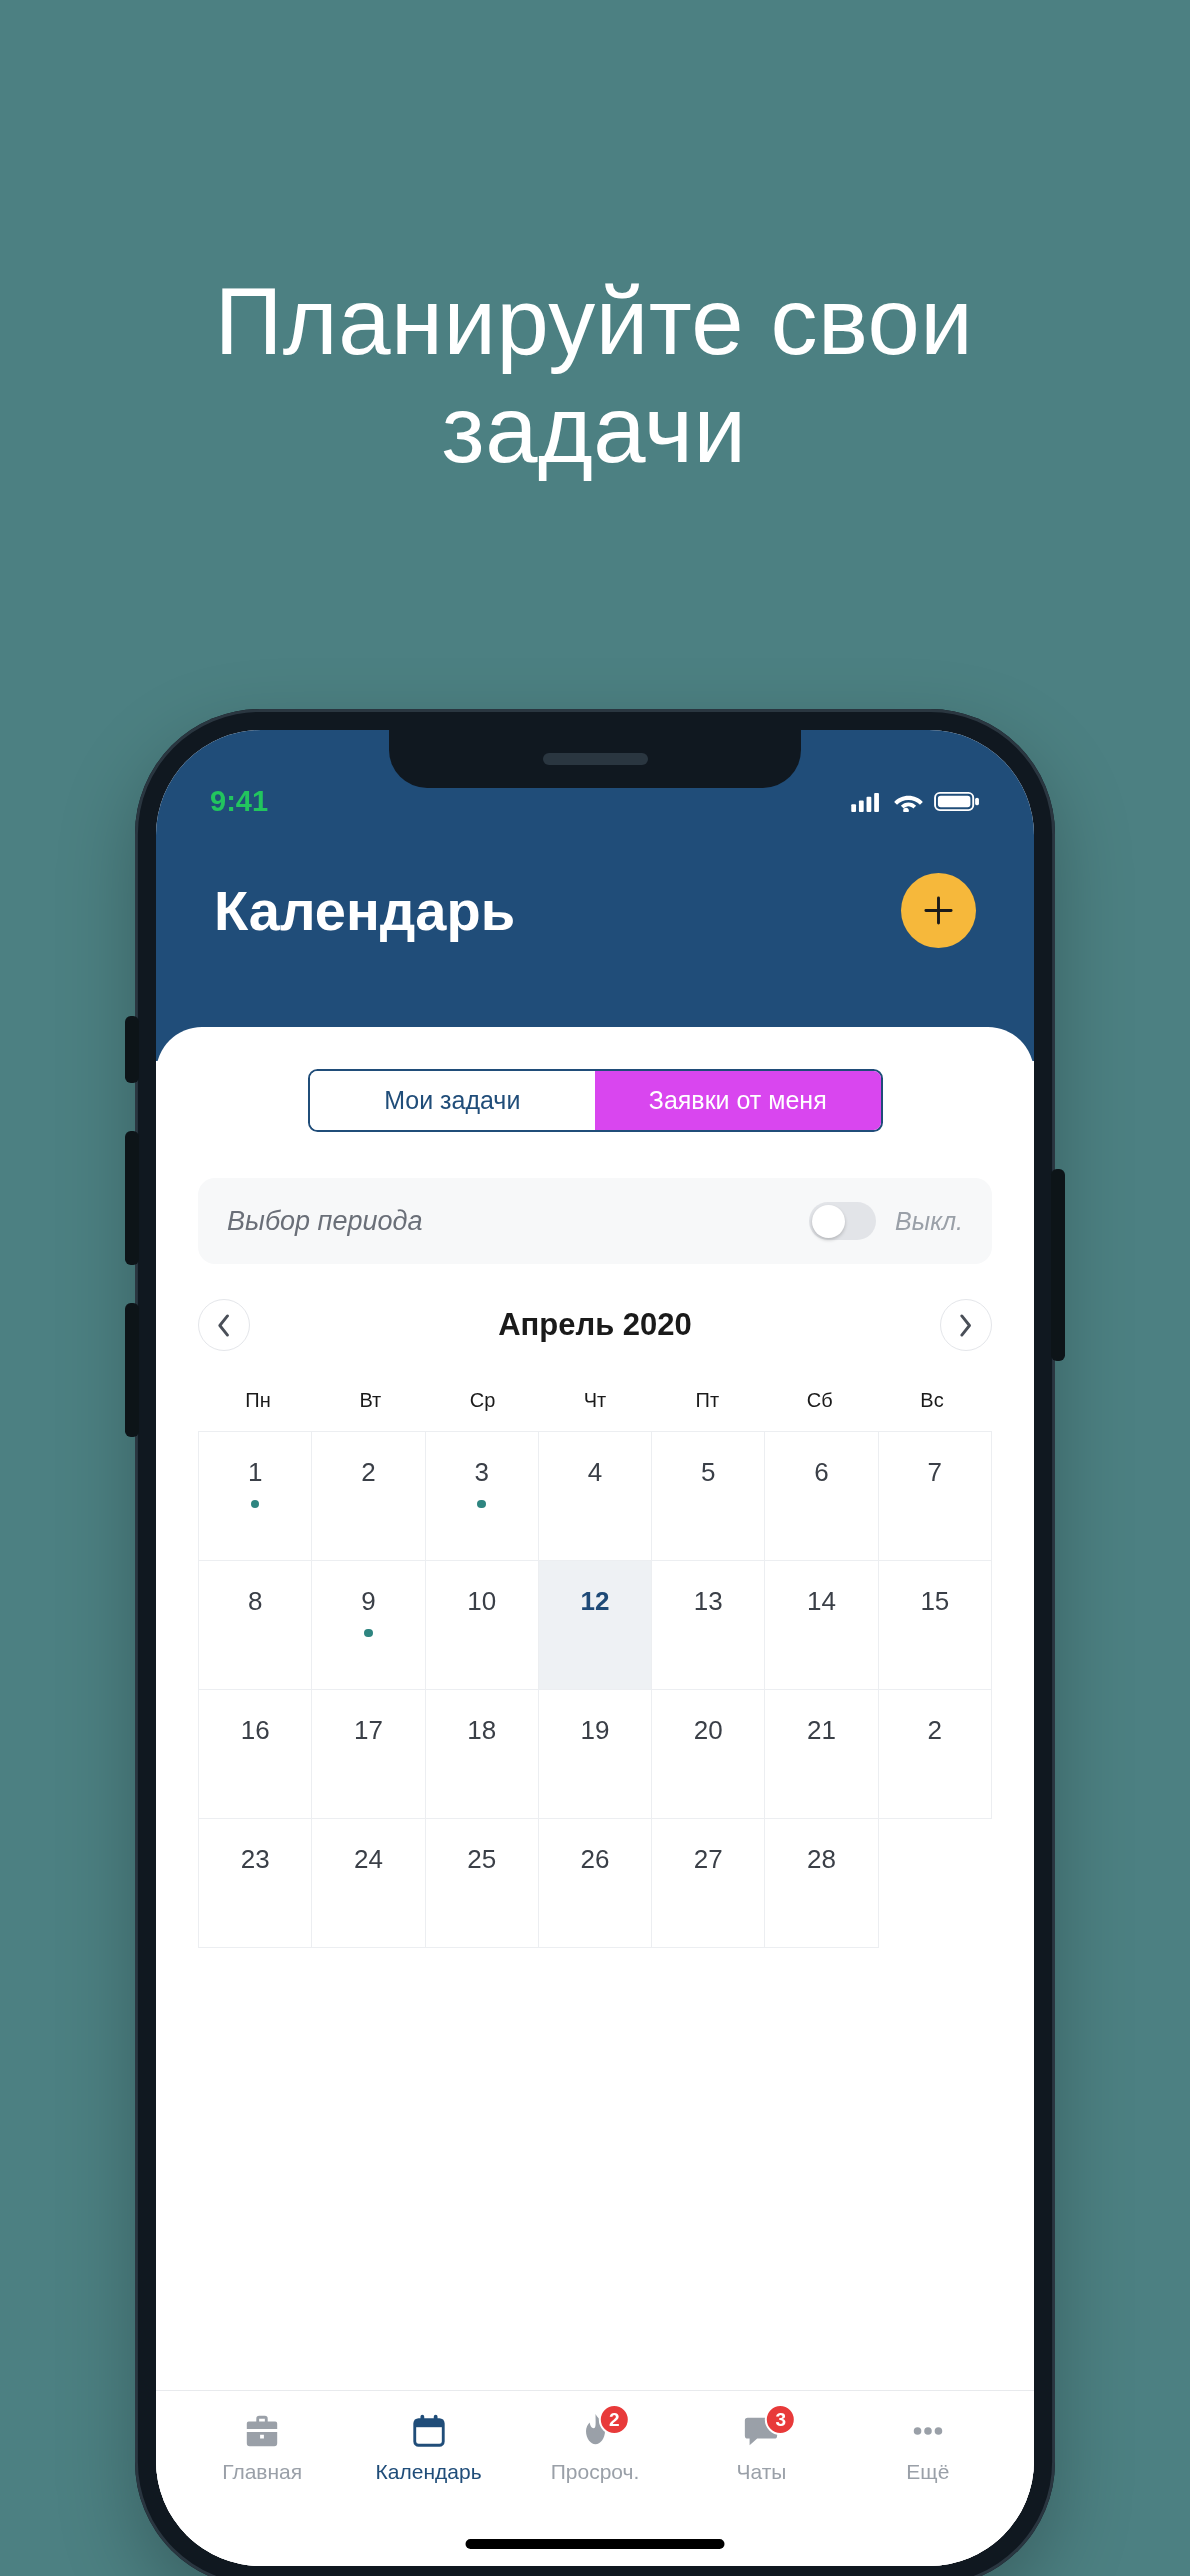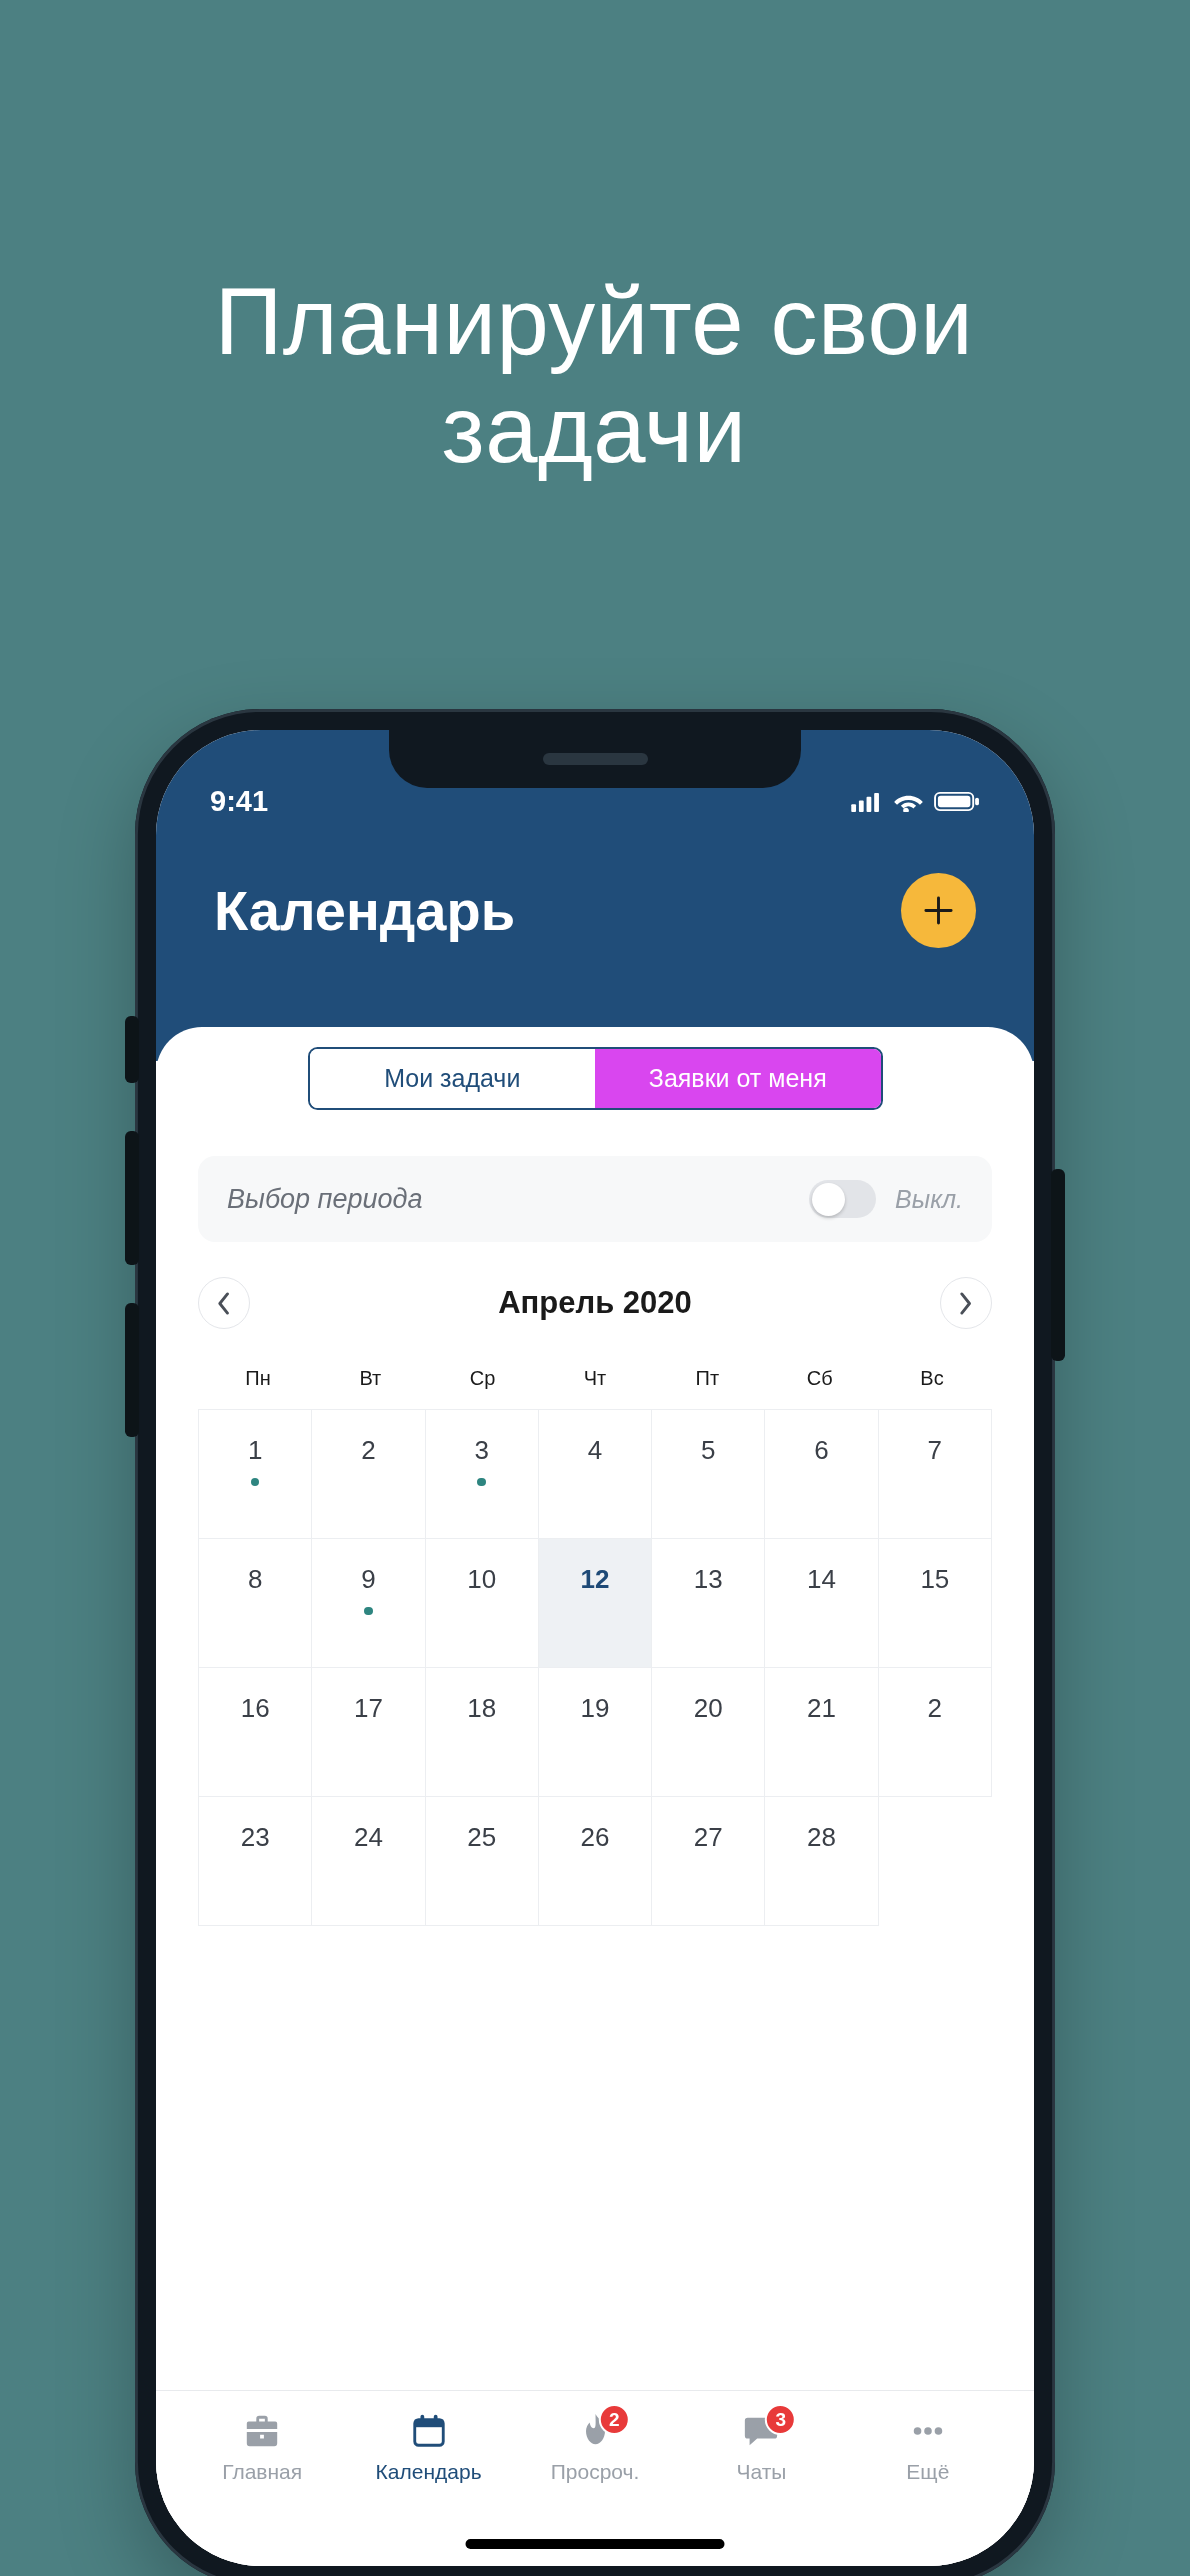--- a/index.html
+++ b/index.html
@@ -78,21 +78,21 @@
     height: 331px;
     position: relative;
     flex-shrink: 0;
   }
   .status-bar {
     height: 67px;
     display: flex;
     justify-content: space-between;
     align-items: center;
     padding: 0 54px;
-    color: #ffffff;
+    color: #22c55e;
     font-size: 29px;
     font-weight: 600;
   }
   .status-icons { display:flex; gap:9.6px; align-items:center; }
 
   .header-row {
     display: flex;
     align-items: center;
     justify-content: space-between;
     padding: 38px 58px 0 58px;
@@ -113,21 +113,21 @@
   }
 
   
   .panel {
     position: absolute;
     top: 297px;
     left: 0; right: 0; bottom: 0;
     background: #fff;
     border-top-left-radius: 46px;
     border-top-right-radius: 46px;
-    padding: 20px 42px 0 42px;
+    padding: 42px 42px 0 42px;
     display:flex;
     flex-direction: column;
   }
 
   .seg {
     display:flex;
     width: 575px;
     margin: 0 auto;
     border: 2.9px solid #204d79;
     border-radius: 9.6px;

